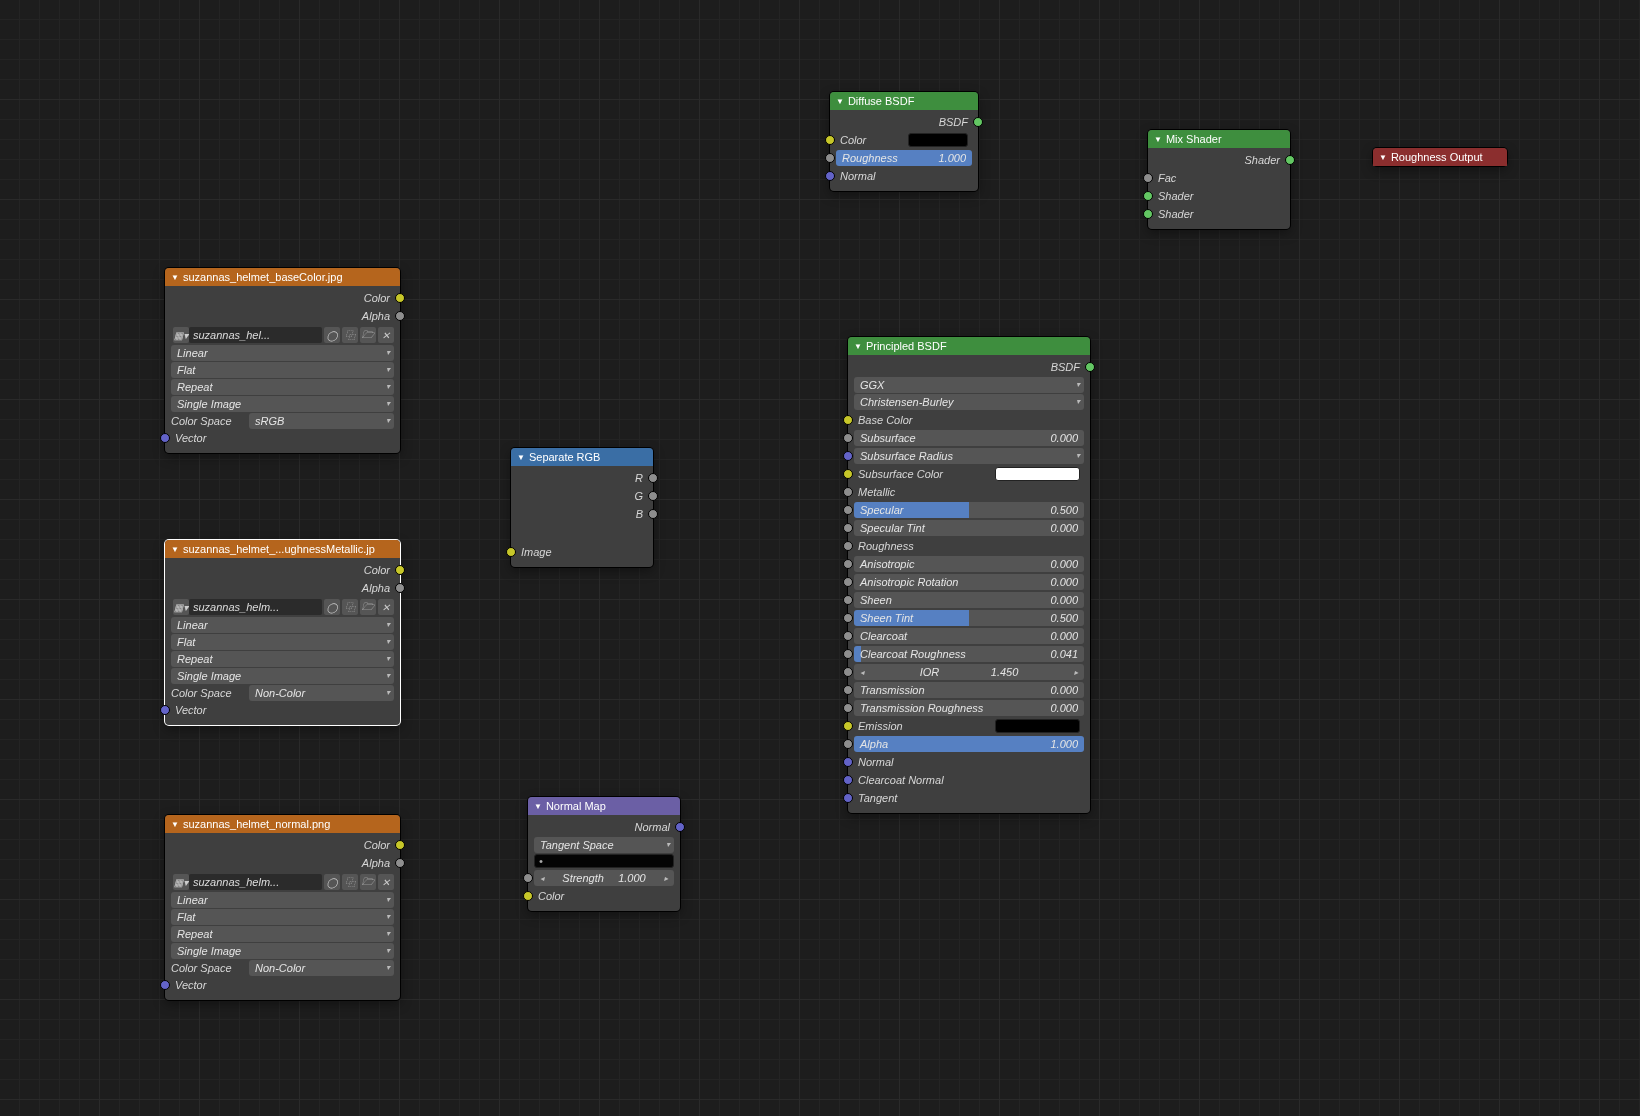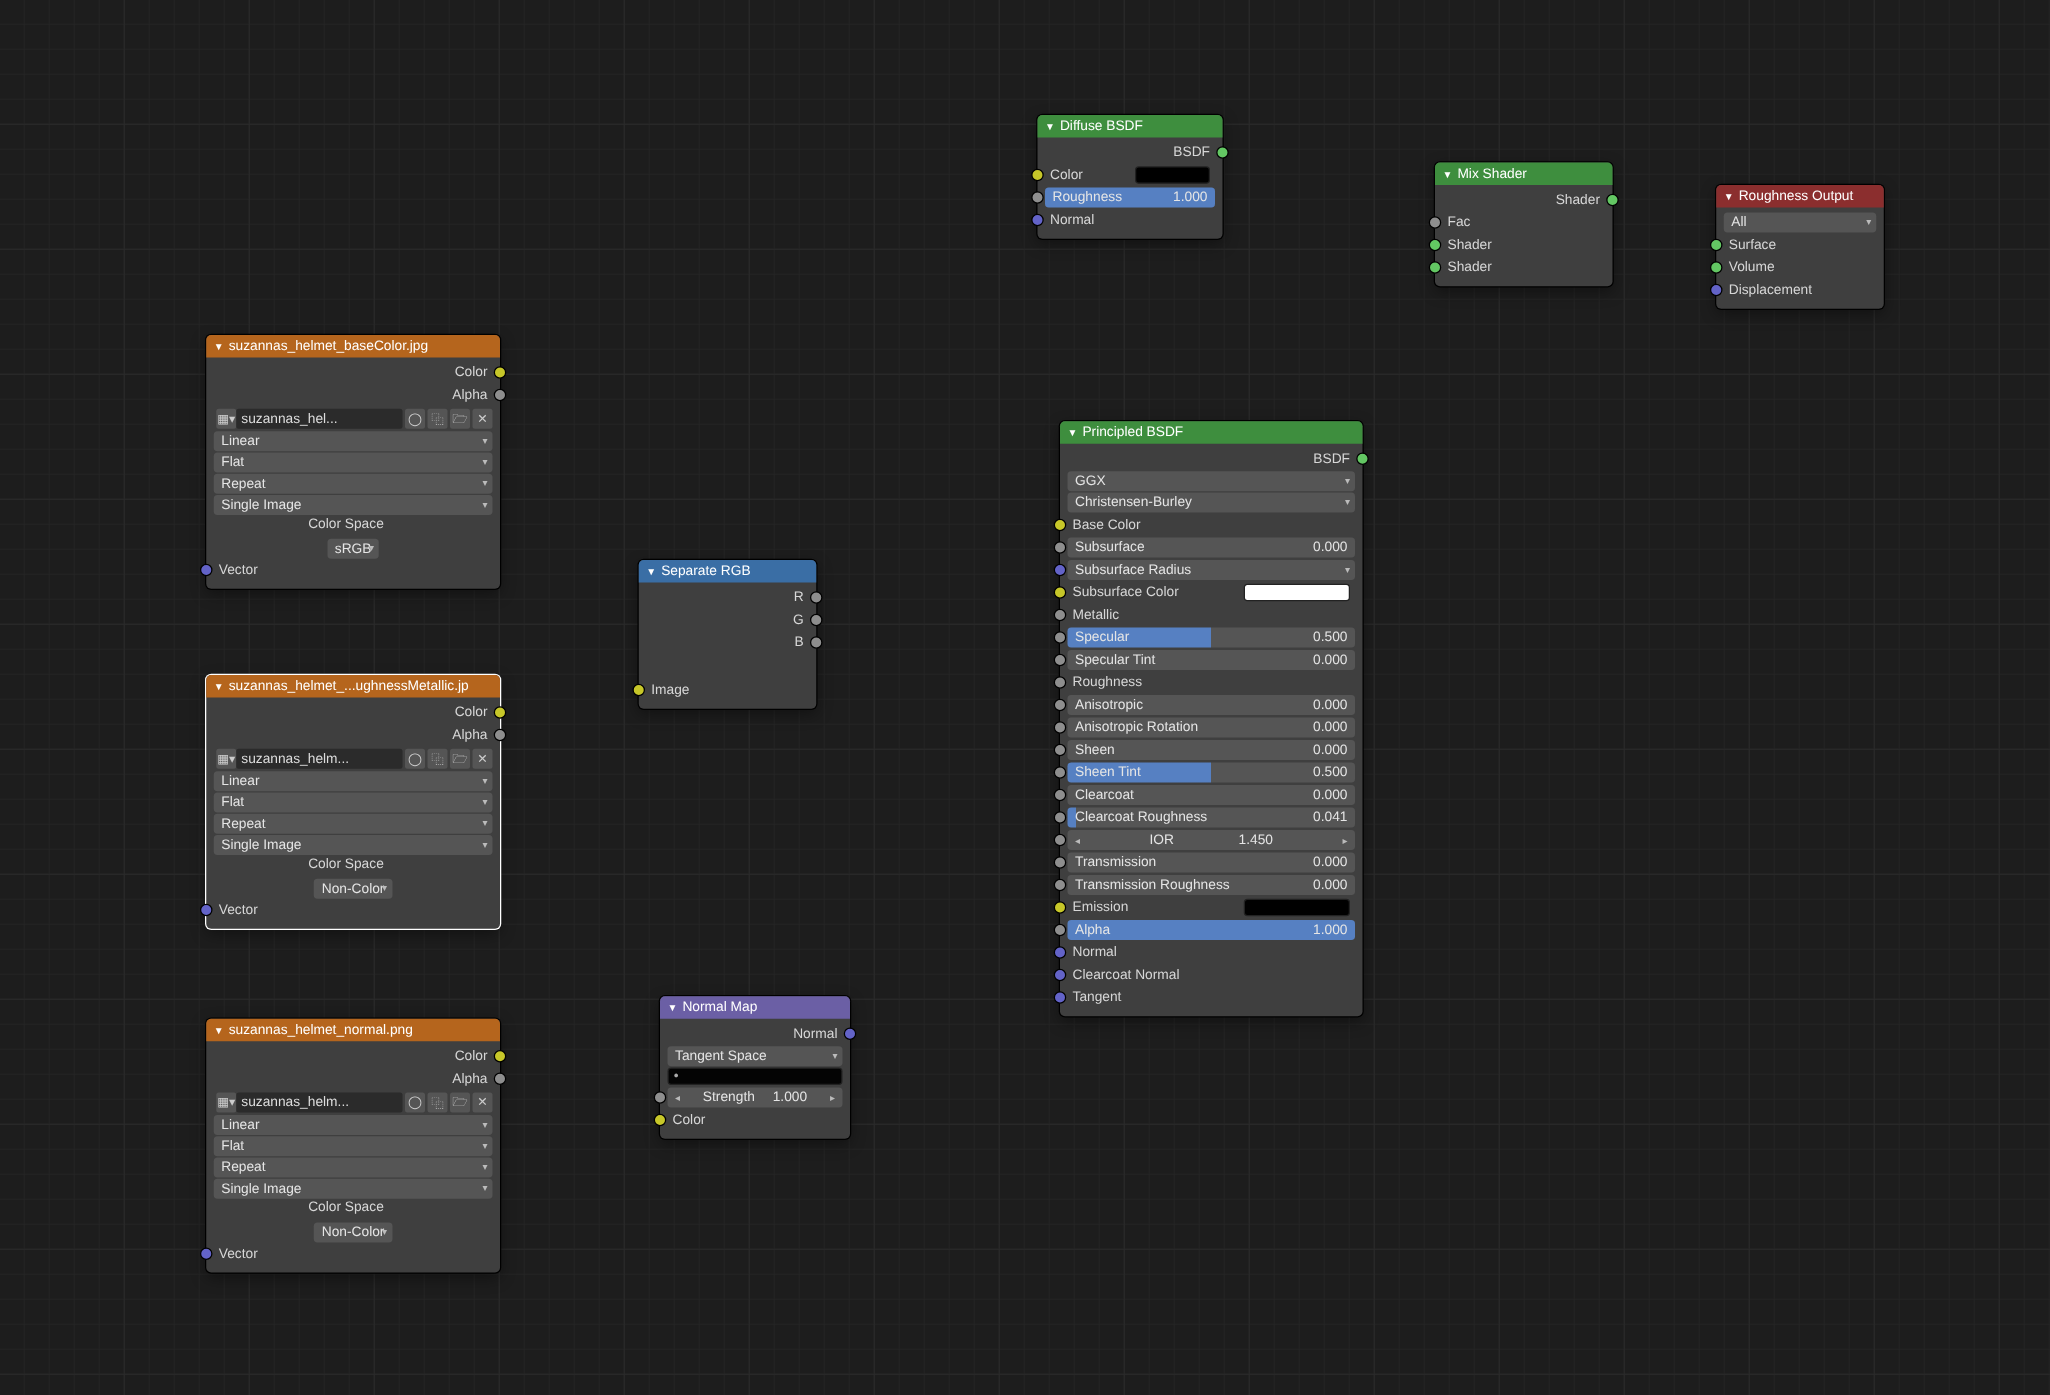--- a/index.html
+++ b/index.html
@@ -21,41 +21,41 @@
   .node-header .tri { margin-right: 4px; font-size: 8px; }
   .hdr-orange { background: #b5651d; }
   .hdr-green  { background: #3e8e3e; }
   .hdr-red    { background: #8b2e2e; }
   .hdr-blue   { background: #3a6ea5; }
   .hdr-purple { background: #6b5fa5; }
 
   .row { position: relative; height: 18px; line-height: 18px; padding: 0 10px; display:flex; align-items:center; }
   .row.right { justify-content: flex-end; }
   .row.between { justify-content: space-between; }
-  .node-body { padding: 3px 0 6px; }
+  .node-body { padding: 3px 0 6px; font-style: italic; }
 
   .socket { position: absolute; width: 10px; height: 10px; border-radius: 50%; border: 1px solid #000; top: 4px; }
   .socket.in  { left: -5px; }
   .socket.out { right: -5px; }
   .s-yellow { background: #c7c729; }
   .s-grey   { background: #8e8e8e; }
   .s-purple { background: #6363c8; }
   .s-green  { background: #63c763; }
 
   .field { background: #555; border-radius: 3px; height: 16px; line-height: 16px; padding: 0 6px; margin: 1px 6px; display:flex; align-items:center; justify-content:space-between; color:#e5e5e5; position:relative; }
   .field.drop::after { content: "▾"; font-size:8px; color:#bbb; position:absolute; right:4px; }
   .field .chev-l::before { content:"◂"; font-size:8px; color:#bbb; margin-right:4px;}
   .field .chev-r::after  { content:"▸"; font-size:8px; color:#bbb; margin-left:4px;}
   .field.slider { background: linear-gradient(to right, #5680c2 var(--pct,50%), #555 var(--pct,50%)); }
   .swatch { height:14px; border-radius:3px; margin-left:auto; width:85px; border:1px solid #222;}
   .swatch.black{background:#000;} .swatch.white{background:#fff;}
   .icon-btn { width:16px;height:16px;display:inline-flex;align-items:center;justify-content:center;background:#555;border-radius:2px;margin-left:2px;color:#ccc;font-size:10px;}
   .img-row{display:flex;align-items:center;padding:0 6px;margin:2px 0;}
   .img-name{flex:1;background:#2b2b2b;height:16px;border-radius:2px;padding:0 4px;line-height:16px;overflow:hidden;color:#ddd;}
-  .cs-row{display:flex;align-items:center;padding:0 6px;gap:6px;flex-direction:column;}
+  .cs-row{display:flex;align-items:center;padding:0 6px;gap:6px;}
   .cs-row .label{width:72px;} .cs-row .field{flex:1;margin:0;}
   .blankbar{height:14px;border-radius:3px;margin:1px 6px;border:1px solid #222;}
   .blankbar.black{background:#040404;}
 </style>
 </head>
 <body>
 <div class="grid"></div>
 
 <svg class="links">
   <path d="M 400 304 C 560 304 700 452 849 452"></path>
@@ -470,30 +470,13 @@
         <span>Shader</span>
       </div>
   </div>
 </div>
 
 <div class="node" style="left:1373px;top:148px;width:134px;">
   <div class="node-header hdr-red">
       <span class="tri">▼</span>
       <span>Roughness Output</span>
     </div>
-  <div class="node-body">
-    <div class="field drop">
-        <span>All</span>
-      </div>
-    <div class="row">
-        <span class="socket in s-green"></span>
-        <span>Surface</span>
-      </div>
-    <div class="row">
-        <span class="socket in s-green"></span>
-        <span>Volume</span>
-      </div>
-    <div class="row">
-        <span class="socket in s-purple"></span>
-        <span>Displacement</span>
-      </div>
-  </div>
 </div>
 
 </body></html>

